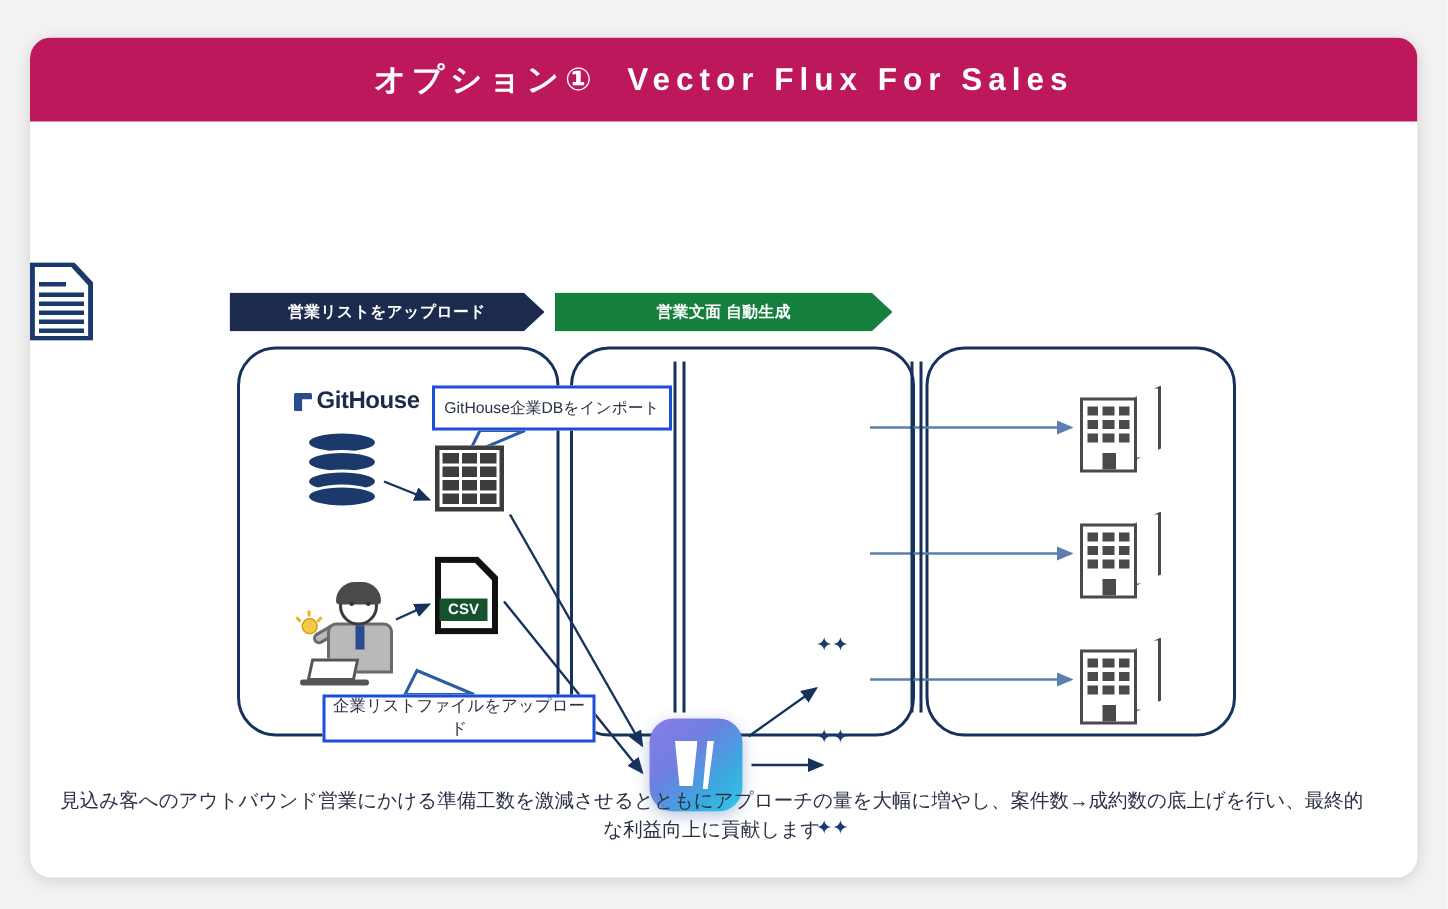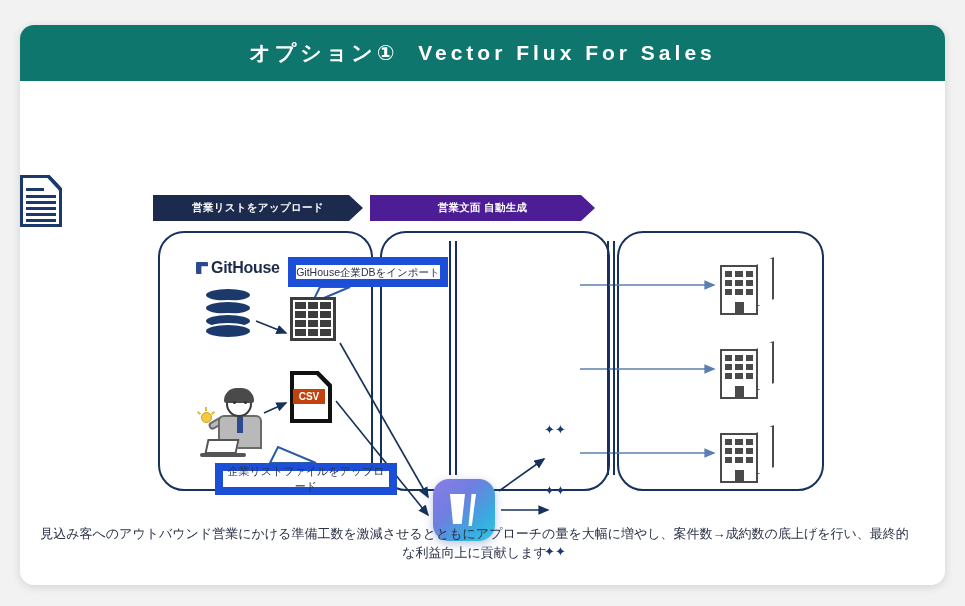--- a/index.html
+++ b/index.html
@@ -9,21 +9,21 @@
     font-family:"Liberation Sans","DejaVu Sans",sans-serif;
     overflow:hidden;
   }
   .card{
     position:absolute;left:20px;top:25px;width:925px;height:560px;
     background:#ffffff;border-radius:14px;
     box-shadow:0 2px 10px rgba(0,0,0,0.13);
     overflow:hidden;
   }
   .card-header{
-    height:56px;background:#0f766e;
+    height:56px;background:#be185d;
     display:flex;align-items:center;justify-content:center;
   }
   .card-header .title{
     color:#ffffff;font-size:21px;font-weight:bold;letter-spacing:4px;
     white-space:pre;
   }
   .lede{
     margin:14px 34px 0 34px;text-align:center;
     color:#2b3247;font-size:20.5px;line-height:1.42;
   }
@@ -33,21 +33,21 @@
   }
   
   .diagram{position:absolute;left:0;top:150px;width:900px;height:350px;}
   .chev{
     position:absolute;height:26px;display:flex;align-items:center;
     justify-content:center;color:#fff;font-size:10.5px;font-weight:bold;
     clip-path:polygon(0 0, calc(100% - 14px) 0, 100% 50%, calc(100% - 14px) 100%, 0 100%);
     letter-spacing:.3px;
   }
   .chev.c1{left:133px;top:20px;width:210px;background:#1b2a4d;}
-  .chev.c2{left:350px;top:20px;width:225px;background:#4c1d95;}
+  .chev.c2{left:350px;top:20px;width:225px;background:#15803d;}
   .chev.c3{left:585px;top:20px;width:190px;background:#5b9bec;padding-left:12px;}
   .panel{
     position:absolute;top:56px;border:2px solid #16325c;border-radius:26px;
     background:#fff;box-sizing:border-box;
   }
   .panel.p1{left:138px;width:215px;height:260px;}
   .panel.p2{left:360px;width:230px;height:260px;}
   .panel.p3{left:597px;width:207px;height:260px;}
   
   .githouse{position:absolute;left:176px;top:84px;display:flex;align-items:center;gap:3px;}
@@ -66,21 +66,21 @@
   .sheet{position:absolute;left:270px;top:122px;width:46px;height:44px;
          background:#fff;border:3px solid #3d3d3d;box-sizing:border-box;
          display:grid;grid-template-columns:1fr 1fr 1fr;grid-template-rows:repeat(4,1fr);gap:2px;padding:2px;}
   .sheet span{background:#3d3d3d;}
   
   .csv{position:absolute;left:270px;top:196px;width:42px;height:52px;}
   .csv .sh{position:absolute;inset:0;background:#111;
      clip-path:polygon(0 0,68% 0,100% 26%,100% 100%,0 100%);}
   .csv .in{position:absolute;left:4px;top:4px;right:4px;bottom:4px;background:#fff;
      clip-path:polygon(0 0,66% 0,100% 27%,100% 100%,0 100%);}
-  .csv b{position:absolute;left:3px;top:18px;width:32px;height:15px;background:#c2410c;color:#fff;
+  .csv b{position:absolute;left:3px;top:28px;width:32px;height:15px;background:#14532d;color:#fff;
      font-size:10px;font-weight:bold;display:flex;align-items:center;justify-content:center;}
   
   .person{position:absolute;left:176px;top:212px;width:86px;height:72px;}
   .p-head{position:absolute;left:30px;top:4px;width:26px;height:26px;border-radius:50%;
      background:#fff;border:2px solid #3a3a3a;box-sizing:border-box;}
   .p-hair{position:absolute;left:28px;top:1px;width:30px;height:15px;background:#4a4a4a;
      border-radius:15px 15px 3px 3px;}
   .p-eye{position:absolute;top:14px;width:3px;height:3px;background:#333;border-radius:50%;}
   .p-eye.l{left:37px;} .p-eye.r{left:48px;}
   .p-body{position:absolute;left:22px;top:28px;width:44px;height:34px;background:#b9b9b9;
@@ -122,21 +122,21 @@
   .bldg .side{position:absolute;left:36px;top:0;width:18px;height:50px;background:#fff;
      border:2px solid #4a4a4a;box-sizing:border-box;
      clip-path:polygon(0 16%,100% 0,100% 84%,0 100%);}
   .bldg .win{position:absolute;left:5px;top:14px;width:28px;display:grid;
      grid-template-columns:repeat(3,1fr);gap:3px;}
   .bldg .win i{height:6px;background:#4a4a4a;}
   .bldg .door{position:absolute;left:15px;bottom:2px;width:9px;height:11px;background:#4a4a4a;}
   .b1{left:700px;top:82px;} .b2{left:700px;top:166px;} .b3{left:700px;top:250px;}
   
   .callout{
-    position:absolute;border:8px solid #1d4ed8;background:#fff;box-sizing:border-box;
+    position:absolute;border:2px solid #1d4ed8;background:#fff;box-sizing:border-box;
     color:#2b3247;display:flex;align-items:center;justify-content:center;
     text-align:center;line-height:1.35;
   }
   .co-import{left:268px;top:82px;width:160px;height:30px;font-size:10.5px;}
   .co-upload{left:195px;top:288px;width:182px;height:32px;font-size:11px;}
   svg.wires{position:absolute;left:0;top:0;width:925px;height:350px;pointer-events:none;}
 </style>
 </head>
 <body>
 

